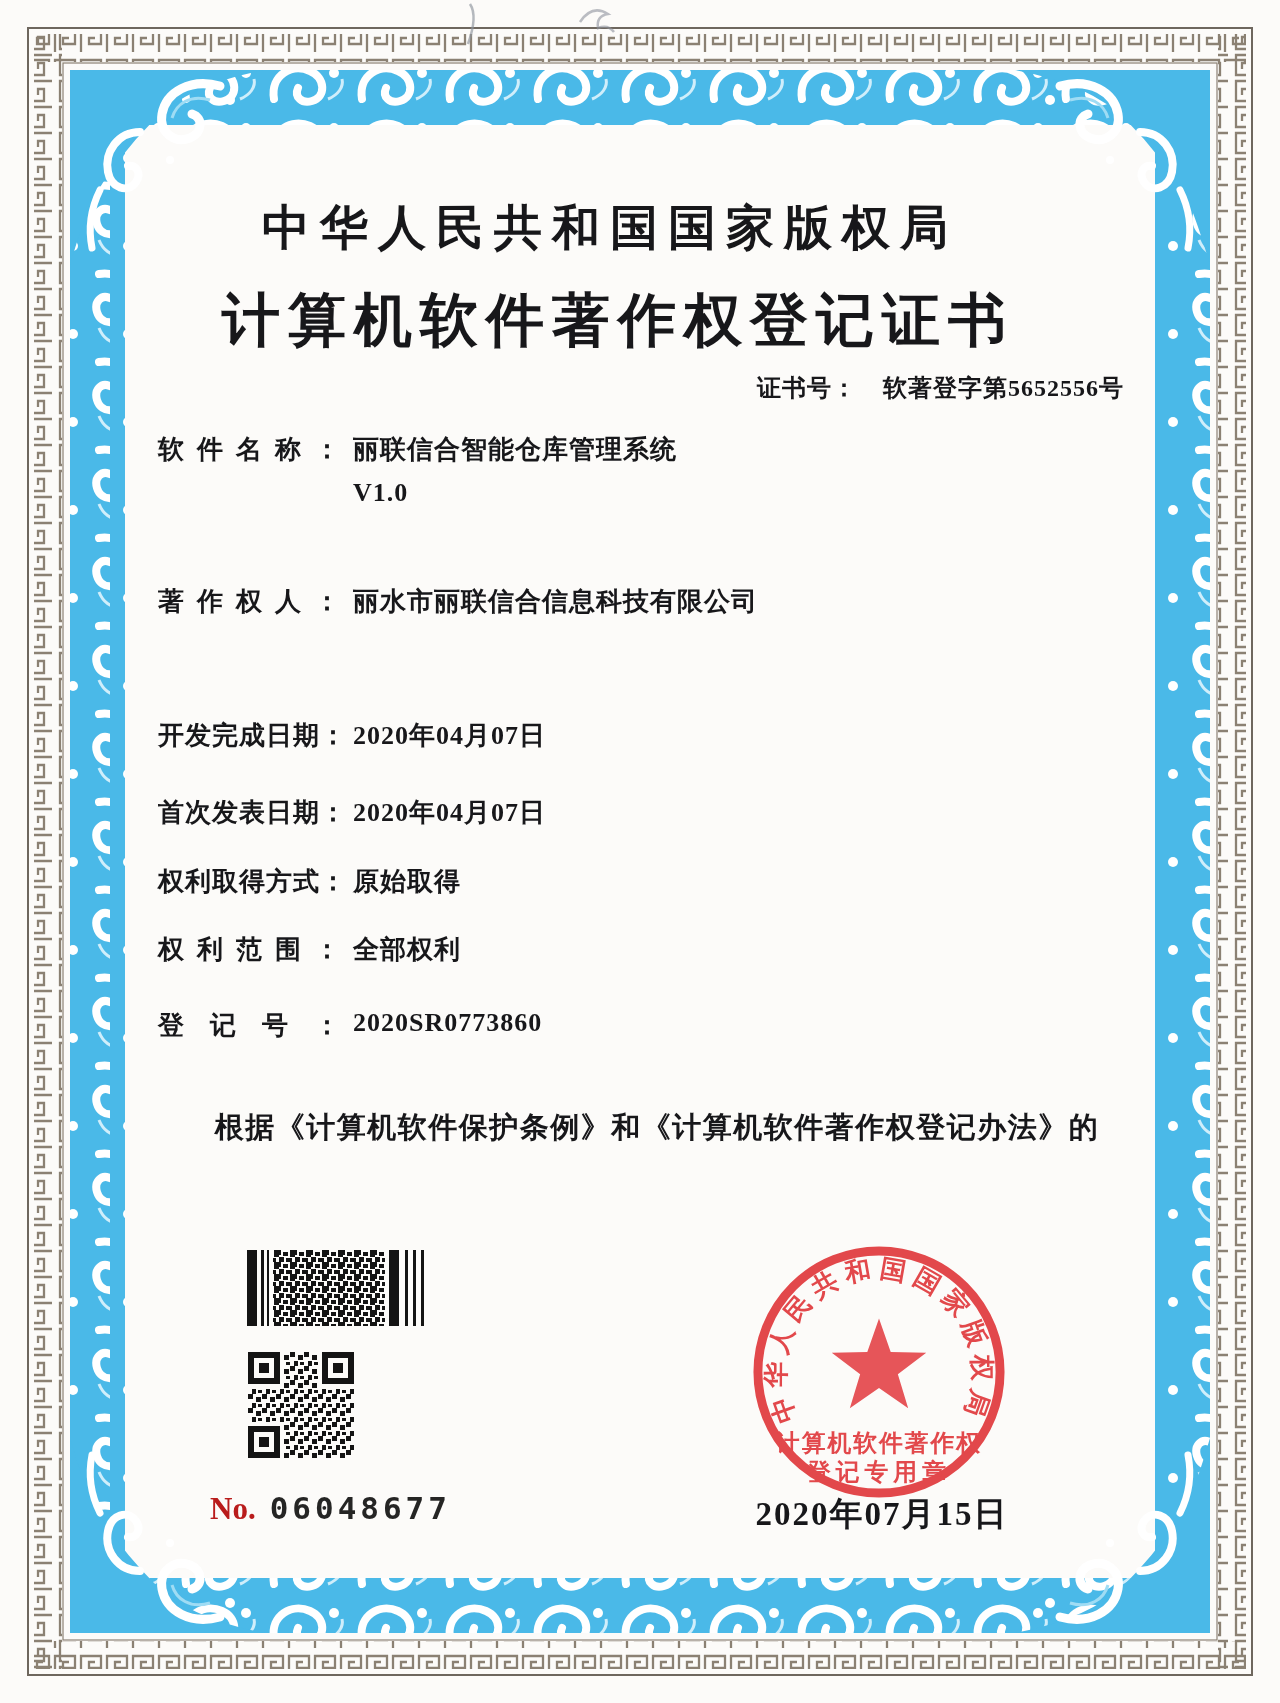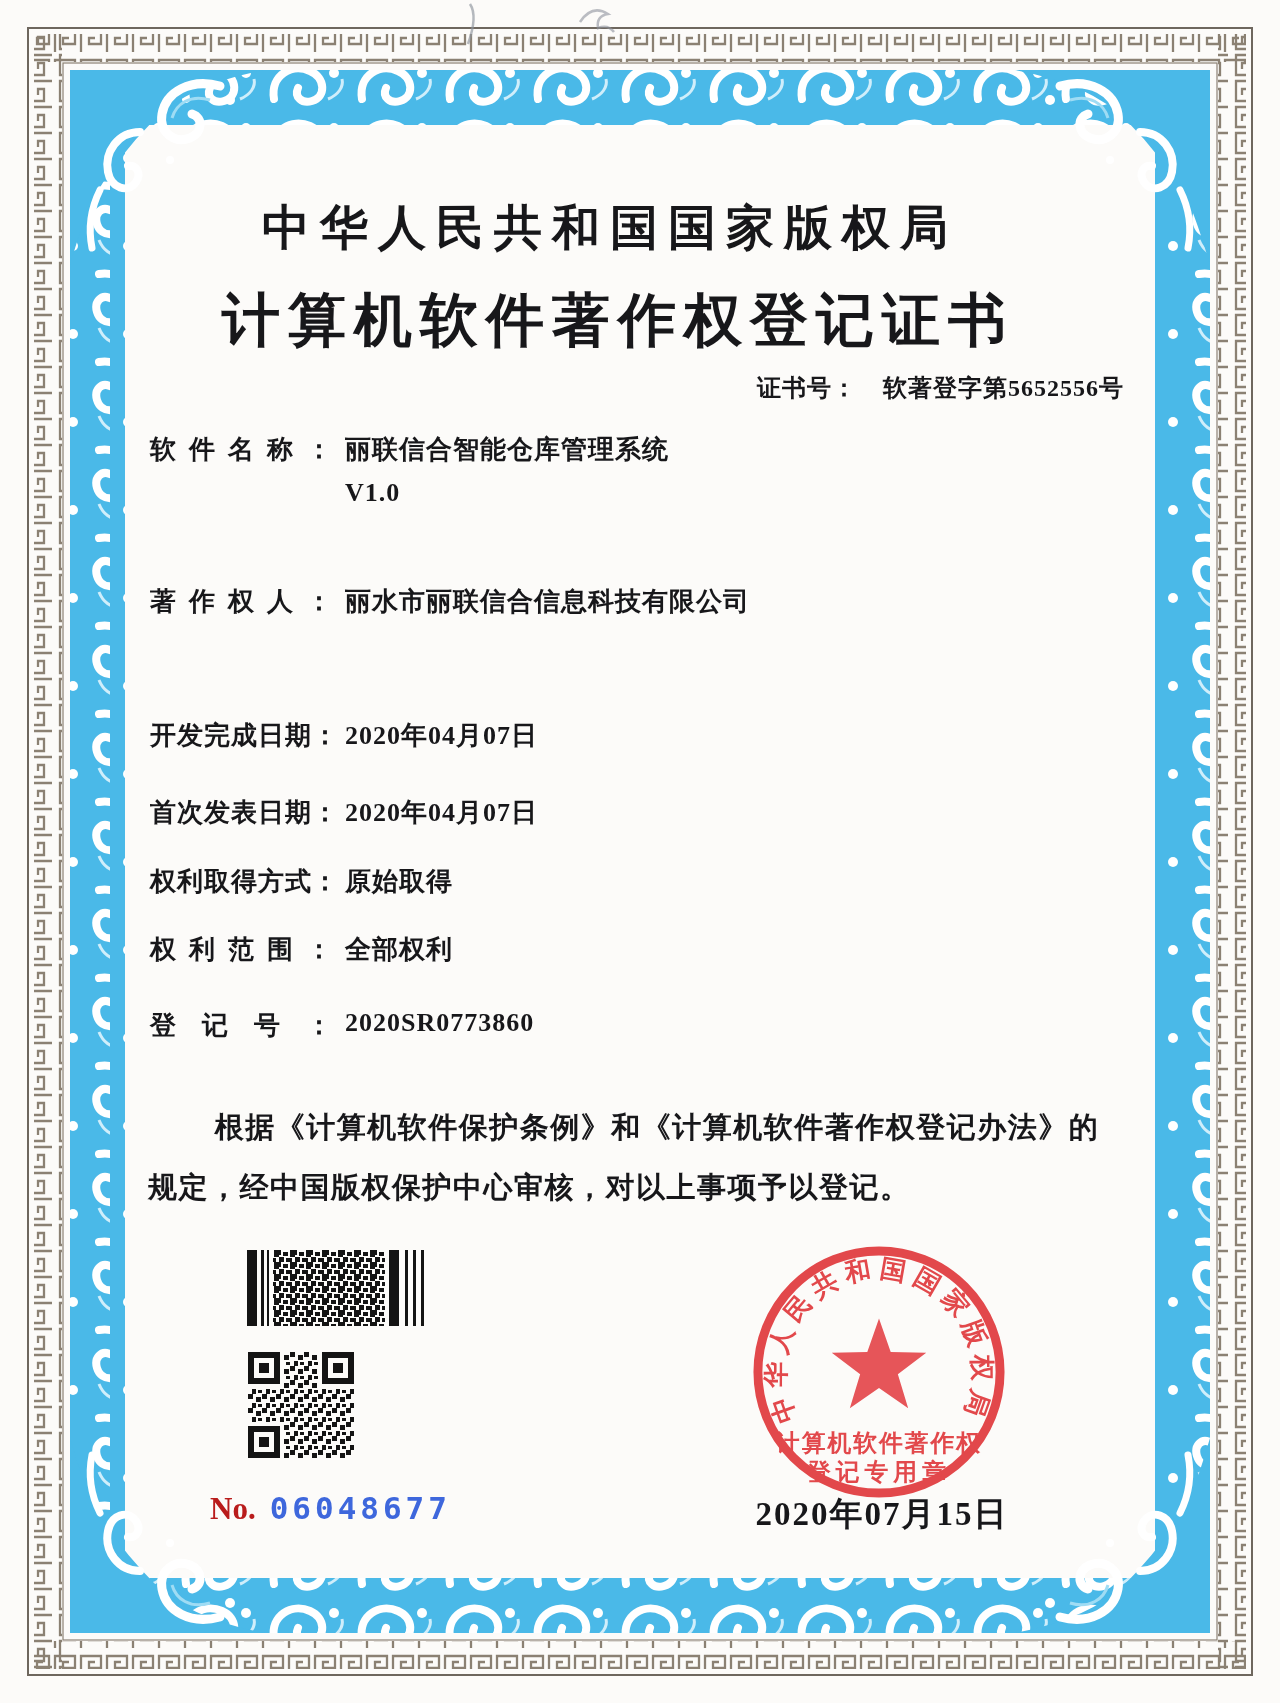--- a/index.html
+++ b/index.html
@@ -15,39 +15,39 @@
   }
   .cert-title{
     position:absolute;left:618px;top:282px;transform:translateX(-50%);
     font-size:58px;font-weight:bold;letter-spacing:8px;white-space:nowrap;
   }
   .certno{
     position:absolute;right:188px;top:372px;
     font-size:24px;font-weight:bold;white-space:nowrap;letter-spacing:1px;margin-left:48px;
   }
   .certno .gap{display:inline-block;width:26px;}
-  .frow{position:absolute;left:150px;font-size:26px;font-weight:bold;white-space:nowrap;}
+  .frow{position:absolute;left:158px;font-size:26px;font-weight:bold;white-space:nowrap;}
   .frow .flabel{display:inline-block;}
   .frow .fvalue{position:absolute;left:195px;top:0;letter-spacing:1px;white-space:nowrap;}
   .frow .fvalue2{position:absolute;left:195px;top:46px;letter-spacing:1px;text-align:center;}
   .sp1{letter-spacing:1px;text-align:right;}
   .sp13{letter-spacing:13px;}
   .sp26{letter-spacing:26px;}
   .stmt{
     position:absolute;left:148px;width:950px;
     font-size:29px;font-weight:bold;letter-spacing:1.5px;white-space:nowrap;
   }
   .stmt.l1{top:1094;top:1094px;text-indent:2.3em;margin-top:14px;}
   .stmt.l2{top:1168px;}
   .barcode{position:absolute;left:245px;top:1250px;width:188px;height:76px;}
   .qrcode{position:absolute;left:248px;top:1352px;width:106px;height:106px;}
   .serial{position:absolute;left:210px;top:1490px;font-size:31px;font-weight:bold;white-space:nowrap;}
   .serial .no{color:#b91c1c;}
   .serial .digits{
-    color:#1d4ed8;font-family:"DejaVu Sans Mono","Liberation Mono",monospace;
+    color:#000000;font-family:"DejaVu Sans Mono","Liberation Mono",monospace;
     letter-spacing:4px;margin-left:14px;font-weight:bold;opacity:.85;
   }
   .seal{position:absolute;left:748px;top:1241px;width:262px;height:262px;opacity:.93;}
   .issue-date{
     position:absolute;left:882px;top:1492px;transform:translateX(-50%);
     font-size:33px;font-weight:bold;letter-spacing:2px;white-space:nowrap;z-index:5;
   }
   .penmarks{position:absolute;left:430px;top:0;width:280px;height:52px;}
 </style>
 </head>
@@ -155,21 +155,20 @@
   <div class="frow" style="top:932px">
     <span class="flabel sp13">权利范围：</span>
     <span class="fvalue">全部权利</span>
   </div>
   <div class="frow" style="top:1008px">
     <span class="flabel sp26">登记号：</span>
     <span class="fvalue">2020SR0773860</span>
   </div>
 
   <div class="stmt l1">根据《计算机软件保护条例》和《计算机软件著作权登记办法》的</div>
-  <div class="stmt l2">规定，经中国版权保护中心审核，对以上事项予以登记。</div>
 
   <svg class="barcode" viewBox="0 0 188 76" aria-hidden="true">
     <rect x="2" y="0" width="10" height="76" fill="#141414"></rect>
     <rect x="16" y="0" width="3" height="76" fill="#141414"></rect>
     <rect x="22" y="0" width="2" height="76" fill="#141414"></rect>
     <rect x="28" y="0" width="112" height="76" fill="url(#bcNoise)"></rect>
     <rect x="144" y="0" width="10" height="76" fill="#141414"></rect>
     <rect x="160" y="0" width="3" height="76" fill="#141414"></rect>
     <rect x="168" y="0" width="3" height="76" fill="#141414"></rect>
     <rect x="176" y="0" width="3" height="76" fill="#141414"></rect>

